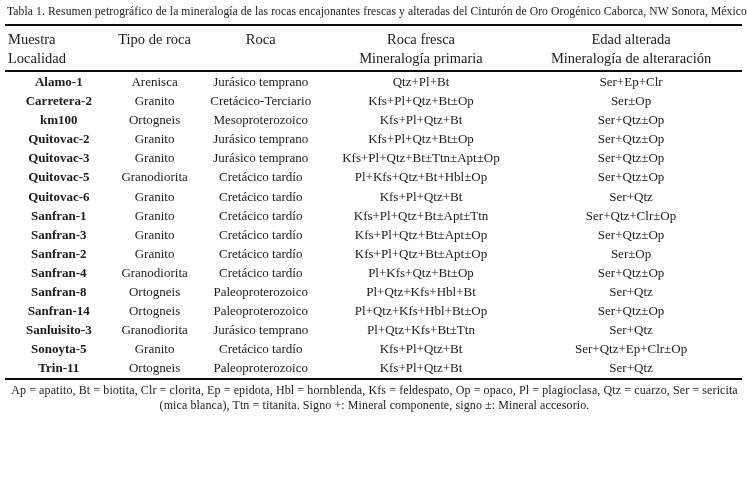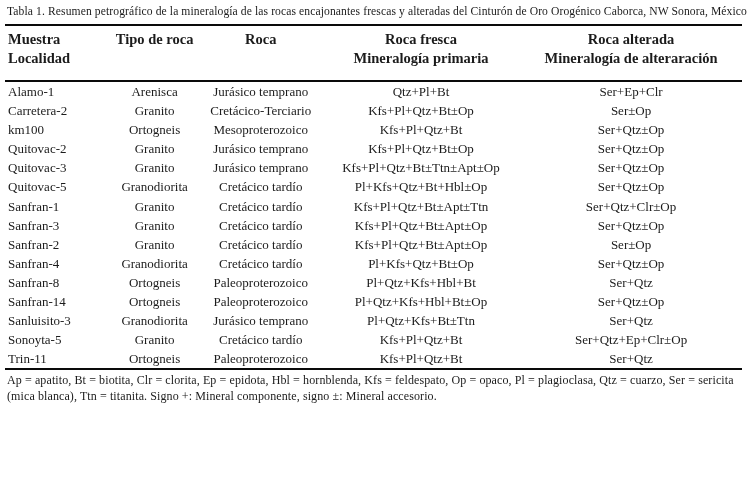--- a/index.html
+++ b/index.html
@@ -28,52 +28,53 @@
     border-collapse: collapse;
     border-top: 2px solid #0a0a0a;
     table-layout: fixed;
   }
   col.c1 { width: 14.2%; }
   col.c2 { width: 12.2%; }
   col.c3 { width: 16.6%; }
   col.c4 { width: 26.9%; }
   col.c5 { width: 30.1%; }
   thead tr:first-child th { padding-top: 4px; }
-  thead tr:last-child th { padding-bottom: 12px; }
+  thead tr:last-child th { padding-bottom: 2px; }
   thead { border-bottom: 2px solid #0a0a0a; }
   thead th {
     font-size: 14.5px;
-    font-weight: bold;
+    font-weight: normal;
     padding: 0;
     line-height: 19px;
     text-align: center;
     overflow: visible;
     white-space: nowrap;
   }
   thead th.left { text-align: left; padding-left: 3px; }
   tbody { border-bottom: 2px solid #0a0a0a; }
   tbody td {
     font-size: 13px;
     height: 19.1px;
     padding: 0;
     text-align: center;
     line-height: 19.1px;
     white-space: nowrap;
     overflow: visible;
   }
   tbody td:first-child {
-    text-align: left;
-    font-weight: normal;
+    text-align: center;
+    font-weight: bold;
     padding-left: 3px;
   }
   .footnote {
     font-size: 12px;
     line-height: 1.32;
     padding: 3px 0 0 2px;
     letter-spacing: 0.1px;
+    text-align: center;
   }
 </style>
 </head>
 <body>
 
 <div class="doc">
 
   <div class="table-title">Tabla 1. Resumen petrográfico de la mineralogía de las rocas encajonantes frescas y alteradas del Cinturón de Oro Orogénico Caborca, NW Sonora, México.</div>
 
   <table class="petro">
@@ -83,21 +84,21 @@
         <col class="c3">
         <col class="c4">
         <col class="c5">
     </colgroup>
     <thead>
       <tr>
         <th class="left">Muestra</th>
         <th>Tipo de roca</th>
         <th>Roca</th>
         <th>Roca fresca</th>
-        <th>Roca alterada</th>
+        <th>Edad alterada</th>
       </tr>
       <tr>
         <th class="left">Localidad</th>
         <th></th>
         <th></th>
         <th>Mineralogía primaria</th>
         <th>Mineralogía de alteraración</th>
       </tr>
     </thead>
     <tbody>
@@ -137,20 +138,27 @@
     <td>Ser+Qtz±Op</td>
   </tr>
         <tr>
     <td>Quitovac-5</td>
     <td>Granodiorita</td>
     <td>Cretácico tardío</td>
     <td>Pl+Kfs+Qtz+Bt+Hbl±Op</td>
     <td>Ser+Qtz±Op</td>
   </tr>
         <tr>
+    <td>Quitovac-6</td>
+    <td>Granito</td>
+    <td>Cretácico tardío</td>
+    <td>Kfs+Pl+Qtz+Bt</td>
+    <td>Ser+Qtz</td>
+  </tr>
+        <tr>
     <td>Sanfran-1</td>
     <td>Granito</td>
     <td>Cretácico tardío</td>
     <td>Kfs+Pl+Qtz+Bt±Apt±Ttn</td>
     <td>Ser+Qtz+Clr±Op</td>
   </tr>
         <tr>
     <td>Sanfran-3</td>
     <td>Granito</td>
     <td>Cretácico tardío</td>

